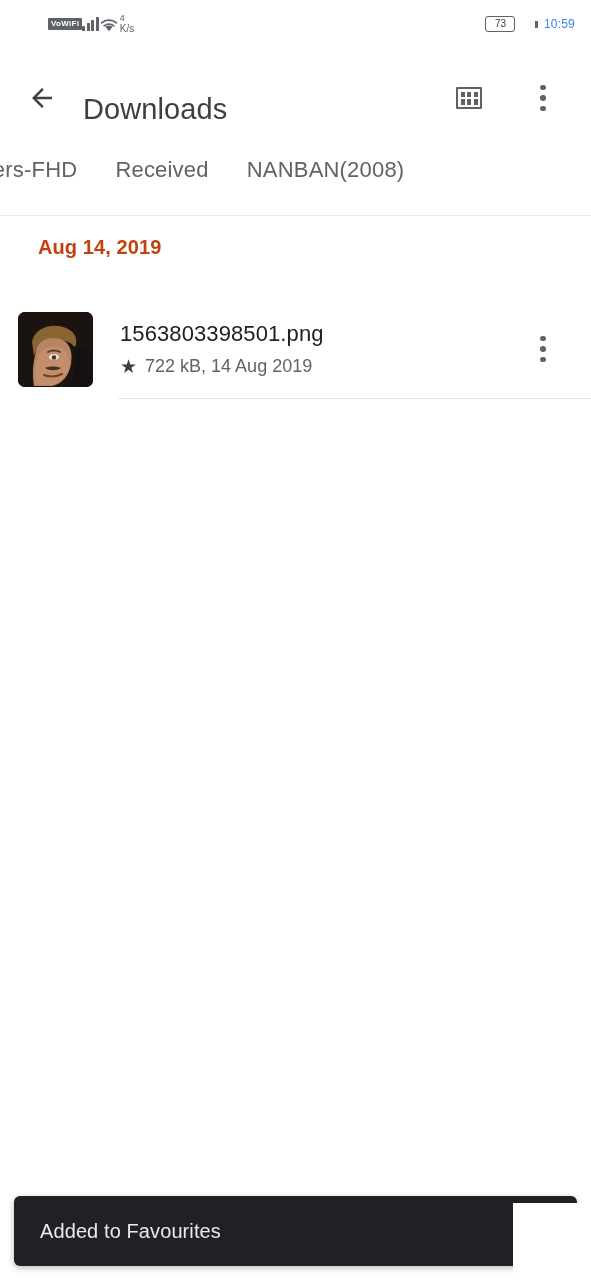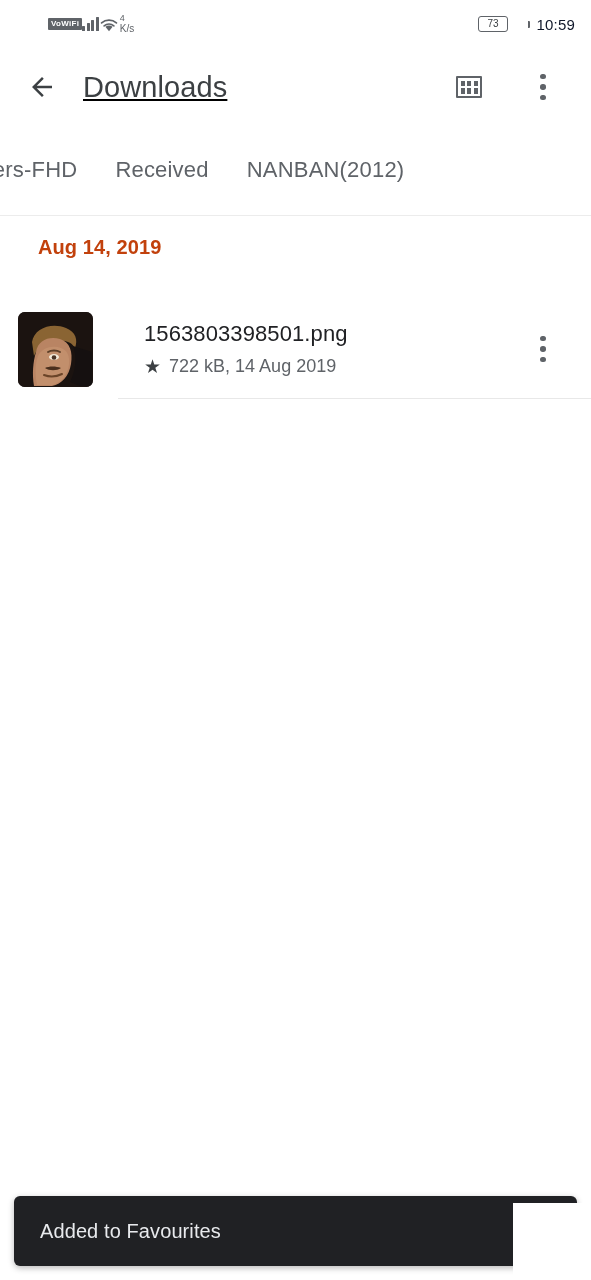--- a/index.html
+++ b/index.html
@@ -102,35 +102,34 @@
     line-height: 1;
   }
   .battery-cap {
     width: 2.5px;
     height: 7px;
     background: #5f6368;
     border-radius: 0 1px 1px 0;
     margin-left: 1px;
   }
   .clock {
-    font-size: 15px;
-    color: #0f172a;
+    font-size: 12px;
+    color: #3b82f6;
     letter-spacing: 0.2px;
   }
 
   
   .app-bar {
     position: absolute;
     top: 48px; left: 0;
     width: 591px;
     height: 78px;
     display: flex;
-    align-items: center;
+    align-items: flex-end;
     background: #ffffff;
-    text-decoration: underline;
   }
   .back-btn {
     width: 56px;
     height: 56px;
     margin-left: 14px;
     display: flex;
     align-items: center;
     justify-content: center;
     cursor: pointer;
   }
@@ -246,21 +245,20 @@
   
   .file-row {
     position: absolute;
     top: 300px;
     left: 0;
     width: 591px;
     height: 98px;
     display: flex;
     align-items: center;
     cursor: pointer;
-    gap: 24px;
   }
   .thumb {
     width: 75px;
     height: 75px;
     margin-left: 18px;
     border-radius: 7px;
     overflow: hidden;
     background: #1d1410;
     position: relative;
     flex: none;
@@ -416,21 +414,21 @@
 </div>
 
 <div class="tabs">
   <div class="tab clipped">
     <span>apers-FHD</span>
   </div>
   <div class="tab normal">
     <span>Received</span>
   </div>
   <div class="tab normal">
-    <span>NANBAN(2012)</span>
+    <span>NANBAN(2008)</span>
   </div>
 </div>
 
 <div class="date-header">Aug 14, 2019</div>
 
 <div class="file-row">
   <div class="thumb">
     <svg viewBox="0 0 75 75" aria-hidden="true">
       <rect width="75" height="75" fill="#1b1310"></rect>
       <path d="M14 30 C16 16, 34 10, 48 16 C58 20, 60 28, 57 36 C54 30, 46 27, 36 29 C26 31, 19 36, 16 44 Z" fill="#8a6433"></path>

